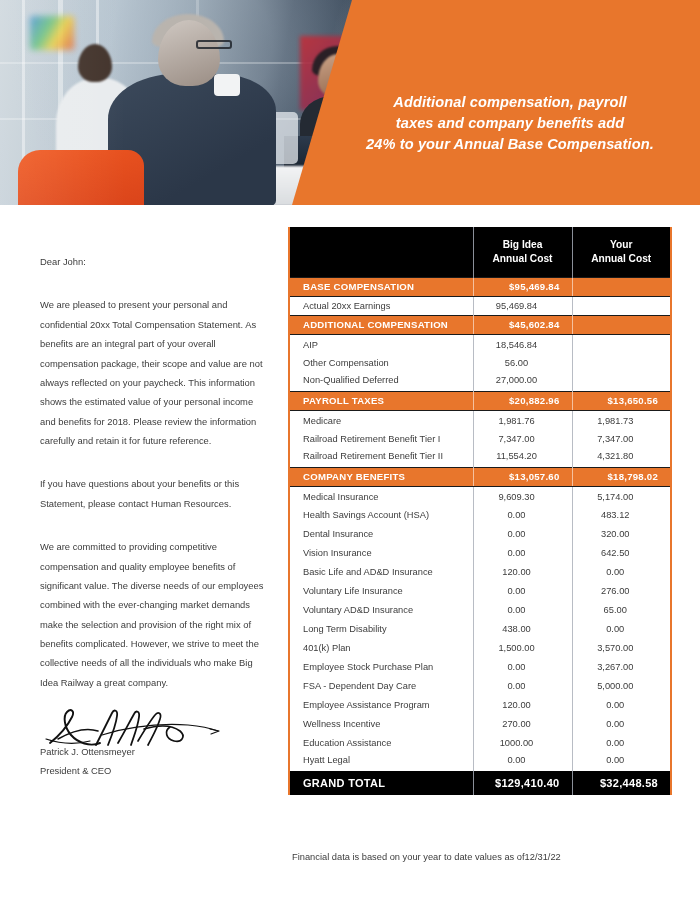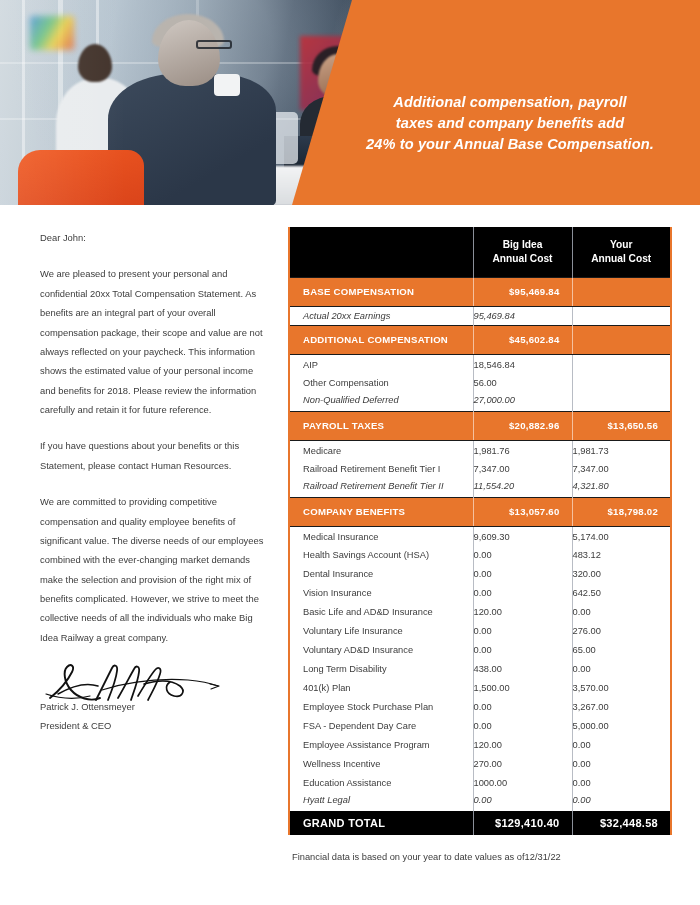--- a/index.html
+++ b/index.html
@@ -99,21 +99,21 @@
     font-size: 14.6px; font-weight: bold; line-height: 1.45;
     letter-spacing: 0.1px;
   }
   .banner-text div { white-space: nowrap; }
 
   
   .letter {
     position: absolute; left: 40px; top: 228px; width: 228px;
     color: #3c3c3c; font-size: 9.4px; line-height: 2.06;
   }
-  .letter p { margin-bottom: 17px; }
+  .letter p { margin-bottom: 17px; margin-top: 24px; }
   .salutation { margin-bottom: 22px; }
   .sign-wrap { margin-top: 2px; position: relative; height: 46px; }
   .sig-svg { position: absolute; left: -2px; top: -4px; }
   .signer { font-size: 9.4px; line-height: 2.0; color: #3c3c3c; }
 
   
   .tbl {
     position: absolute; left: 288px; top: 227px; width: 382px;
     border-collapse: collapse; table-layout: fixed;
     border-left: 2px solid var(--orange, #E8762C);
@@ -128,35 +128,35 @@
   .hdr-row th {
     background: #000; color: #fff; height: 50px;
     font-size: 10.2px; font-weight: bold; line-height: 1.38;
     text-align: center; vertical-align: middle;
   }
   .hdr-row th.c-label { border: none; }
   .hdr-row th.c-val { border-left: 1px solid #8a8f99; }
 
   .sect td {
     background: var(--orange, #E8762C); color: #fff;
-    height: 29px; font-size: 9.6px; font-weight: bold;
+    height: 19px; font-size: 9.6px; font-weight: bold;
     letter-spacing: 0.25px;
     border-top: 1px solid #1a1a1a; border-bottom: 1px solid #1a1a1a;
   }
   .sect td.lbl { padding-left: 13px; text-align: left; }
   .sect td.amt { text-align: right; padding-right: 12px; border-left: 1px solid rgba(255,255,255,0.55); }
 
   .item td {
     background: #fff; color: #3c3c3c; height: 19px;
     font-size: 9.3px; vertical-align: middle;
   }
   .item td.lbl { padding-left: 13px; text-align: left; }
-  .item td.amt { text-align: left; padding-right: 12px; border-left: 1px solid #b8bcc4; }
+  .item td.amt { text-align: center; padding-right: 12px; border-left: 1px solid #b8bcc4; }
   .item.first td { padding-top: 3px; }
-  .item.last td { padding-bottom: 3px; font-style: italic; }
+  .item.last td { padding-bottom: 3px; }
 
   .total td {
     background: #000; color: #fff; height: 24px;
     font-size: 11px; font-weight: bold; letter-spacing: 0.3px;
   }
   .total td.lbl { padding-left: 13px; text-align: left; }
   .total td.amt { text-align: right; padding-right: 12px; border-left: 1px solid #8a8f99; }
 
   .footnote {
     position: absolute; left: 292px; top: 852px; width: 380px;

